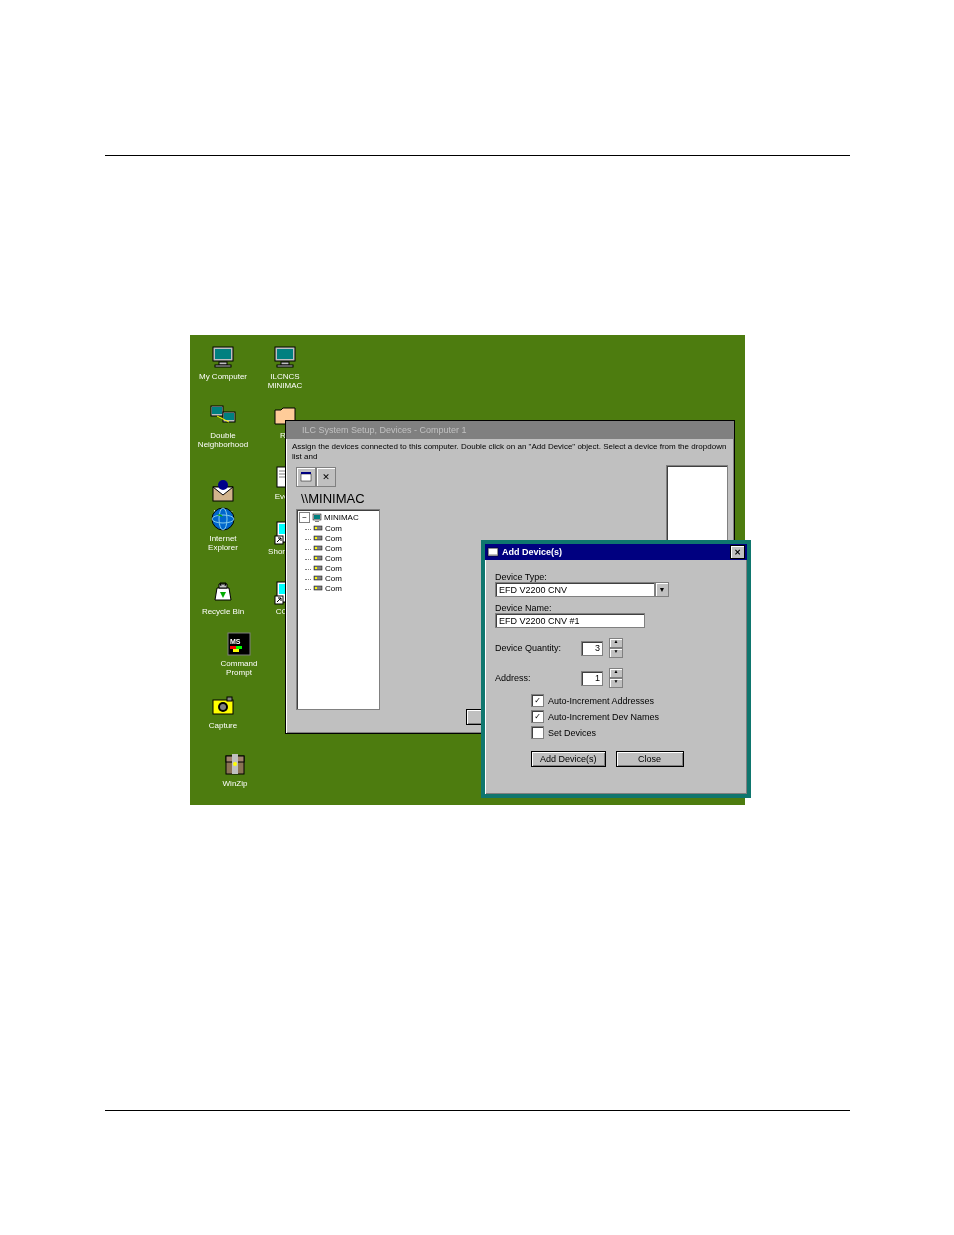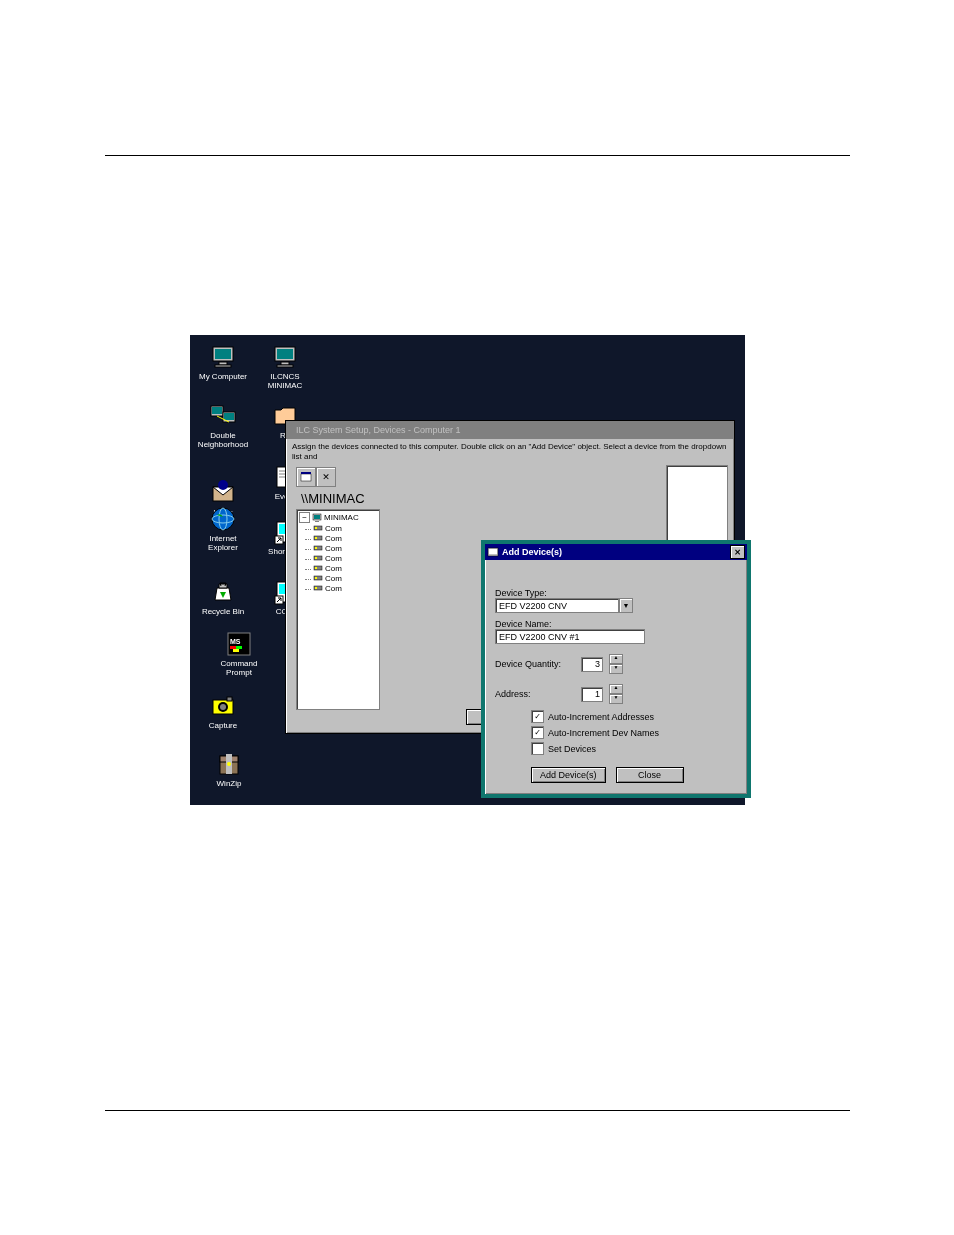--- a/index.html
+++ b/index.html
@@ -24,21 +24,21 @@
     left: 105px;
     width: 745px;
     border-top: 1px solid #000;
   }
   .desktop {
     position: absolute;
     top: 335px;
     left: 190px;
     width: 555px;
     height: 470px;
-    background: #0f172a;
+    background: #4d7c0f;
   }
   .desktop-icon {
     position: absolute;
     width: 58px;
     text-align: center;
     color: #fff;
     font-size: 8px;
     line-height: 1.1;
   }
   .desktop-icon .ico {
@@ -57,21 +57,21 @@
     height: 312px;
     background: #c0c0c0;
     border: 1px solid #000;
     box-shadow: 1px 1px 0 #fff inset, -1px -1px 0 #808080 inset;
   }
   .parent-title {
     height: 16px;
     background: #808080;
     color: #c0c0c0;
     font-size: 9px;
-    padding: 1px 10px;
+    padding: 1px 16px;
     display: flex;
     align-items: center;
   }
   .parent-instr {
     font-size: 8px;
     color: #000;
     padding: 3px 6px 0 6px;
     line-height: 1.2;
   }
   .toolbar {
@@ -196,21 +196,20 @@
     font-size: 8px;
     display: flex;
     align-items: center;
     justify-content: center;
     color: #000;
   }
   .dlg-body {
     padding: 6px 10px;
     font-size: 9px;
     color: #000;
-    margin-top: 16px;
   }
   .fld-label {
     font-size: 9px;
     margin-top: 6px;
   }
   .text-input {
     width: 150px;
     height: 15px;
     background: #fff;
     border: 1px solid #808080;
@@ -432,21 +431,21 @@
         <div class="ico">
           <svg width="28" height="28" viewBox="0 0 28 28">
             <rect x="4" y="8" width="20" height="14" fill="#ff0" stroke="#000"></rect>
             <circle cx="14" cy="15" r="5" fill="#000"></circle>
             <circle cx="14" cy="15" r="3" fill="#808080"></circle>
             <rect x="18" y="5" width="5" height="4" fill="#808080" stroke="#000"></rect>
           </svg>
         </div>
         <div>Capture</div>
       </div>
-      <div class="desktop-icon" style="left: 10px; top: 415px;">
+      <div class="desktop-icon" style="left: 16px; top: 415px;">
         <div class="ico">
           <svg width="28" height="28" viewBox="0 0 28 28">
             <rect x="5" y="6" width="18" height="18" fill="#8b7355" stroke="#000"></rect>
             <rect x="5" y="6" width="18" height="6" fill="#a0826d" stroke="#000"></rect>
             <rect x="11" y="4" width="6" height="20" fill="#c0c0c0"></rect>
             <circle cx="14" cy="14" r="2" fill="#ff0"></circle>
           </svg>
         </div>
         <div>WinZip</div>
       </div>
@@ -554,21 +553,21 @@
           <span>Add Device(s)</span>
         </span>
         <div class="dlg-close">
           <span>✕</span>
         </div>
       </div>
       <div class="dlg-body">
 
         <div class="fld-label">Device Type:</div>
         <div class="combo">
-          <input class="text-input" style="width: 124px;" value="EFD V2200 CNV">
+          <input class="text-input" style="width: 160px;" value="EFD V2200 CNV">
           <div class="combo-arrow">▼</div>
         </div>
 
         <div class="fld-label">Device Name:</div>
         <input class="text-input" value="EFD V2200 CNV #1" style="">
 
         <div class="num-row">
           <span style="width:80px">Device Quantity:</span>
           <input class="num-input" value="3" style="">
           <div class="spinner">

